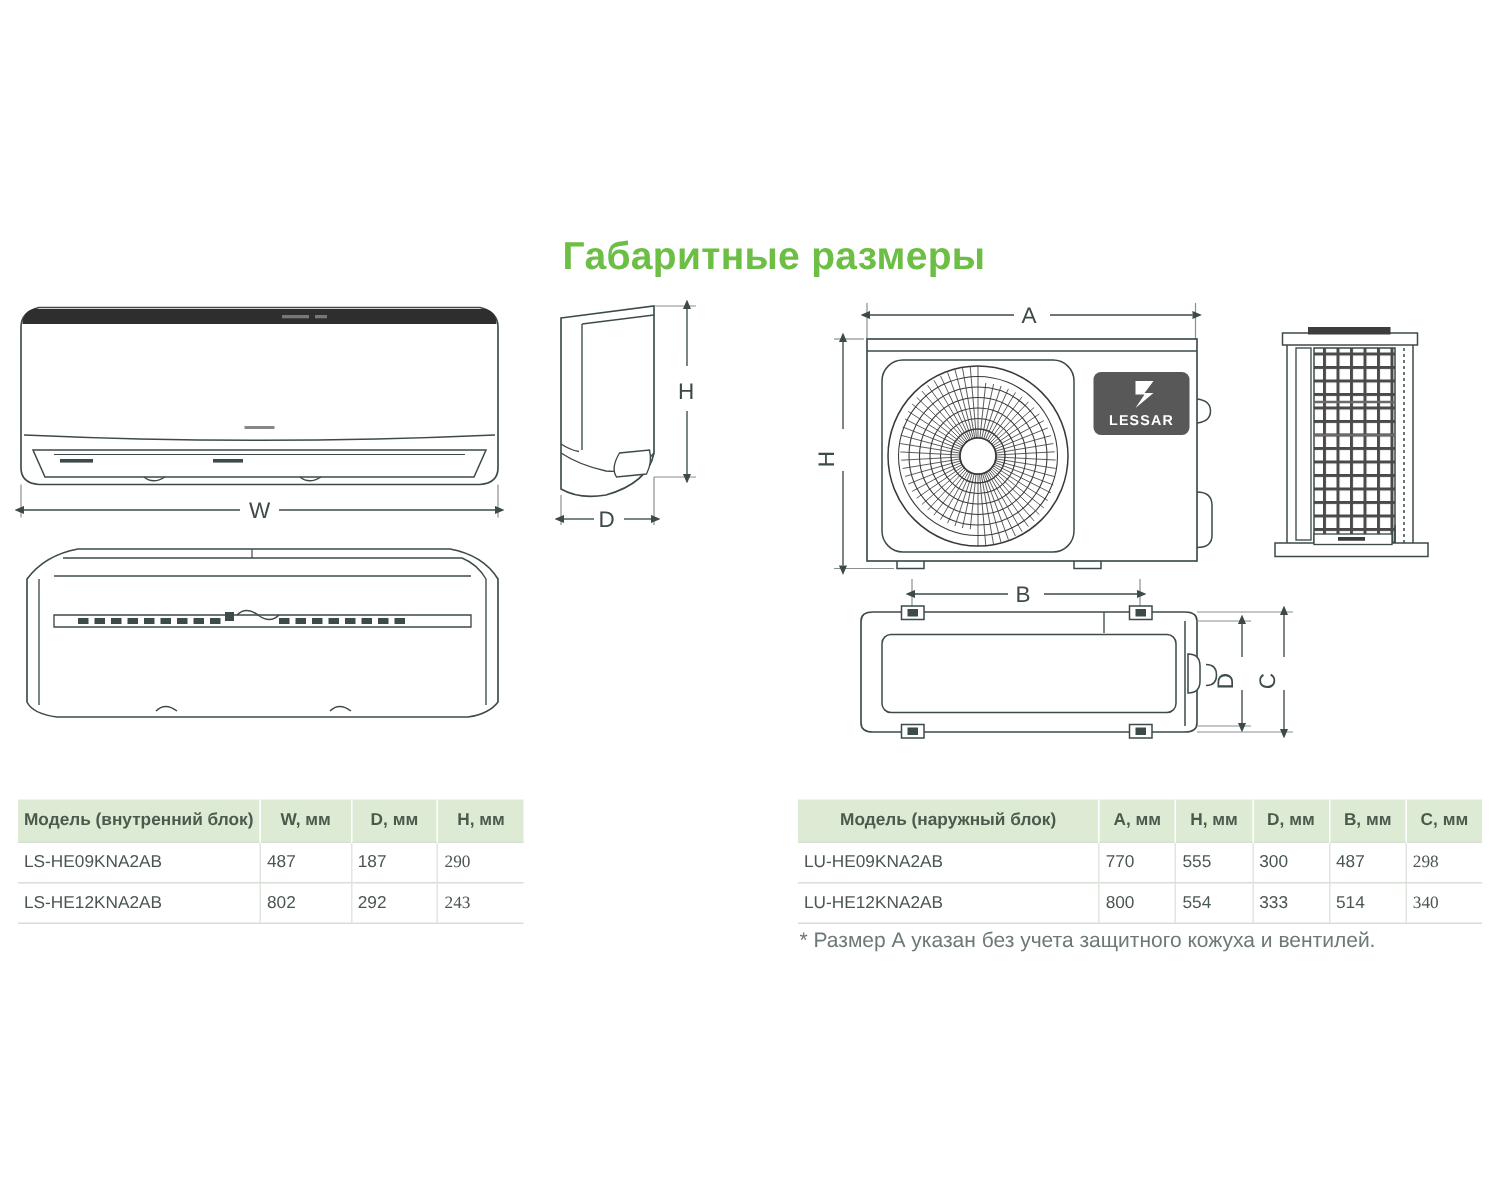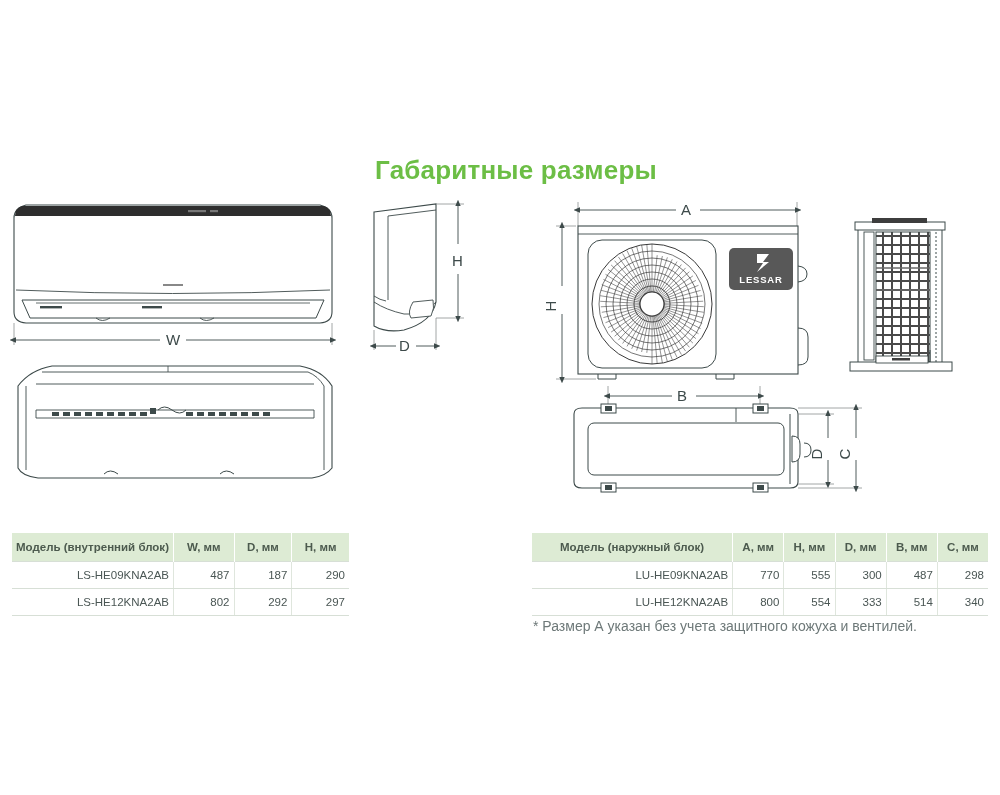--- a/index.html
+++ b/index.html
@@ -78,27 +78,27 @@
     font-size: 11.5px;
     padding: 8px 4px;
     text-align: center;
     border-right: 1px solid #ffffff;
     white-space: nowrap;
   }
   .spec-table thead th:last-child { border-right: none; }
 
   .spec-table tbody td {
     padding: 7px 4px;
-    text-align: right;
+    text-align: left;
     border-bottom: 1px solid #d7dfd6;
     border-right: 1px solid #dfe6dd;
     white-space: nowrap;
     color: #4a5654;
   }
-  .spec-table tbody td:last-child { border-right: none; }
+  .spec-table tbody td:last-child { border-right: none; font-family: Liberation Serif, serif; }
   .spec-table tbody tr:first-child td { border-top: 1px solid #d7dfd6; }
 
   .col-model { width: 44%; margin-left: 27px; }
 
   
   #footnote {
     position: absolute;
     left: 533px;
     top: 618px;
     font-size: 14px;
@@ -391,21 +391,21 @@
     <tr>
       <td>LS-HE09KNA2AB</td>
       <td>487</td>
       <td>187</td>
       <td>290</td>
     </tr>
     <tr>
       <td>LS-HE12KNA2AB</td>
       <td>802</td>
       <td>292</td>
-      <td>297</td>
+      <td>243</td>
     </tr>
   </tbody>
 </table>
 
 <table class="spec-table" id="table-outdoor">
   <thead>
     <tr>
       <th class="col-model">Модель (наружный блок)</th>
       <th>A, мм</th>
       <th>H, мм</th>

